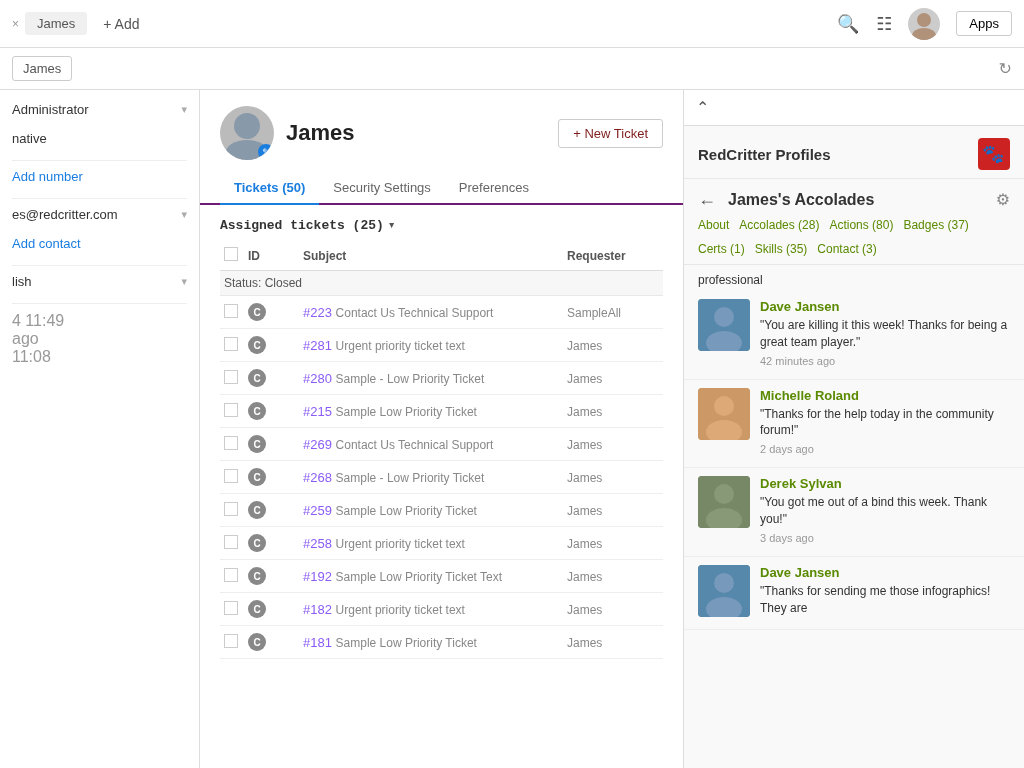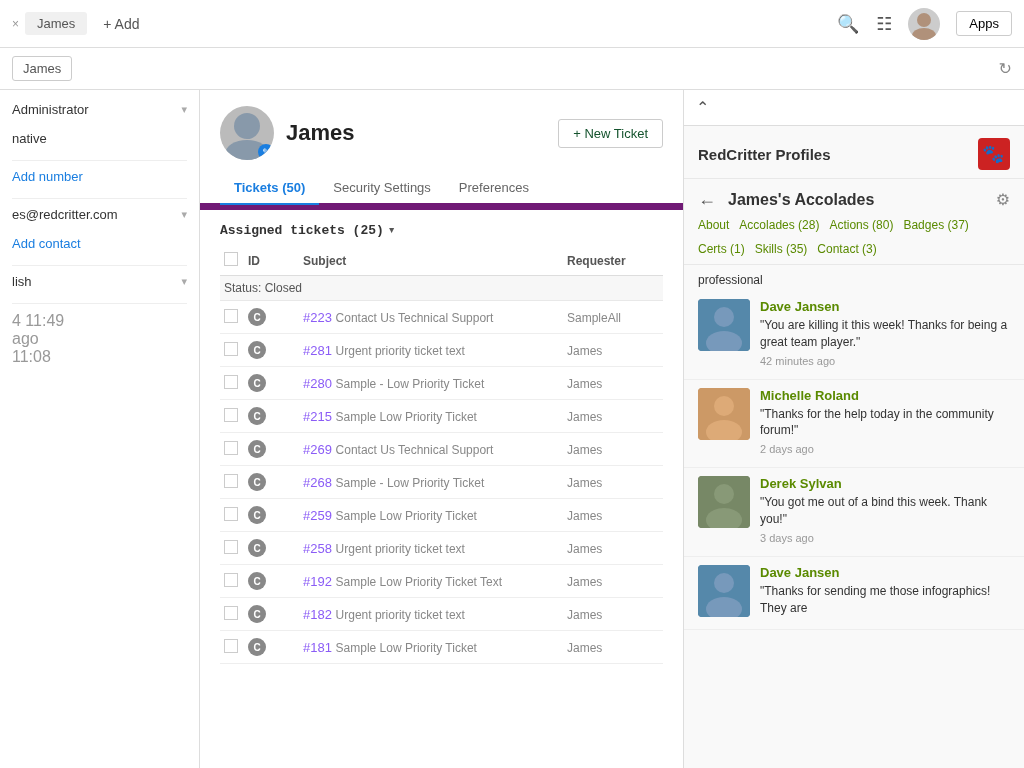--- a/index.html
+++ b/index.html
@@ -62,26 +62,26 @@
     .profile-avatar svg { width: 100%; height: 100%; }
     .profile-avatar .edit-icon {
       position: absolute; bottom: 0; right: 0; background: #1a7ee0;
       border-radius: 50%; width: 16px; height: 16px;
       display: flex; align-items: center; justify-content: center;
       font-size: 9px; color: #fff;
     }
     .profile-name { font-size: 22px; font-weight: bold; color: #222; flex: 1; }
     .new-ticket-btn {
       border: 1px solid #ccc; padding: 6px 14px; font-size: 13px;
-      cursor: pointer; background: #fff; border-radius: 3px; color: #14532d;
+      cursor: pointer; background: #fff; border-radius: 3px; color: #7f1d1d;
     }
 
     
     .profile-tabs {
-      display: flex; border-bottom: 7px solid #701a75; padding: 0 20px;
+      display: flex; border-bottom: 2px solid #701a75; padding: 0 20px;
       margin-top: 12px; gap: 0;
     }
     .profile-tab {
       padding: 8px 14px; font-size: 13px; cursor: pointer; color: #666;
       border-bottom: 2px solid transparent; margin-bottom: -2px;
     }
     .profile-tab.active { color: #1a7ee0; border-bottom: 2px solid #1a7ee0; font-weight: bold; }
 
     
     .tickets-section { padding: 12px 20px 0 20px; }

